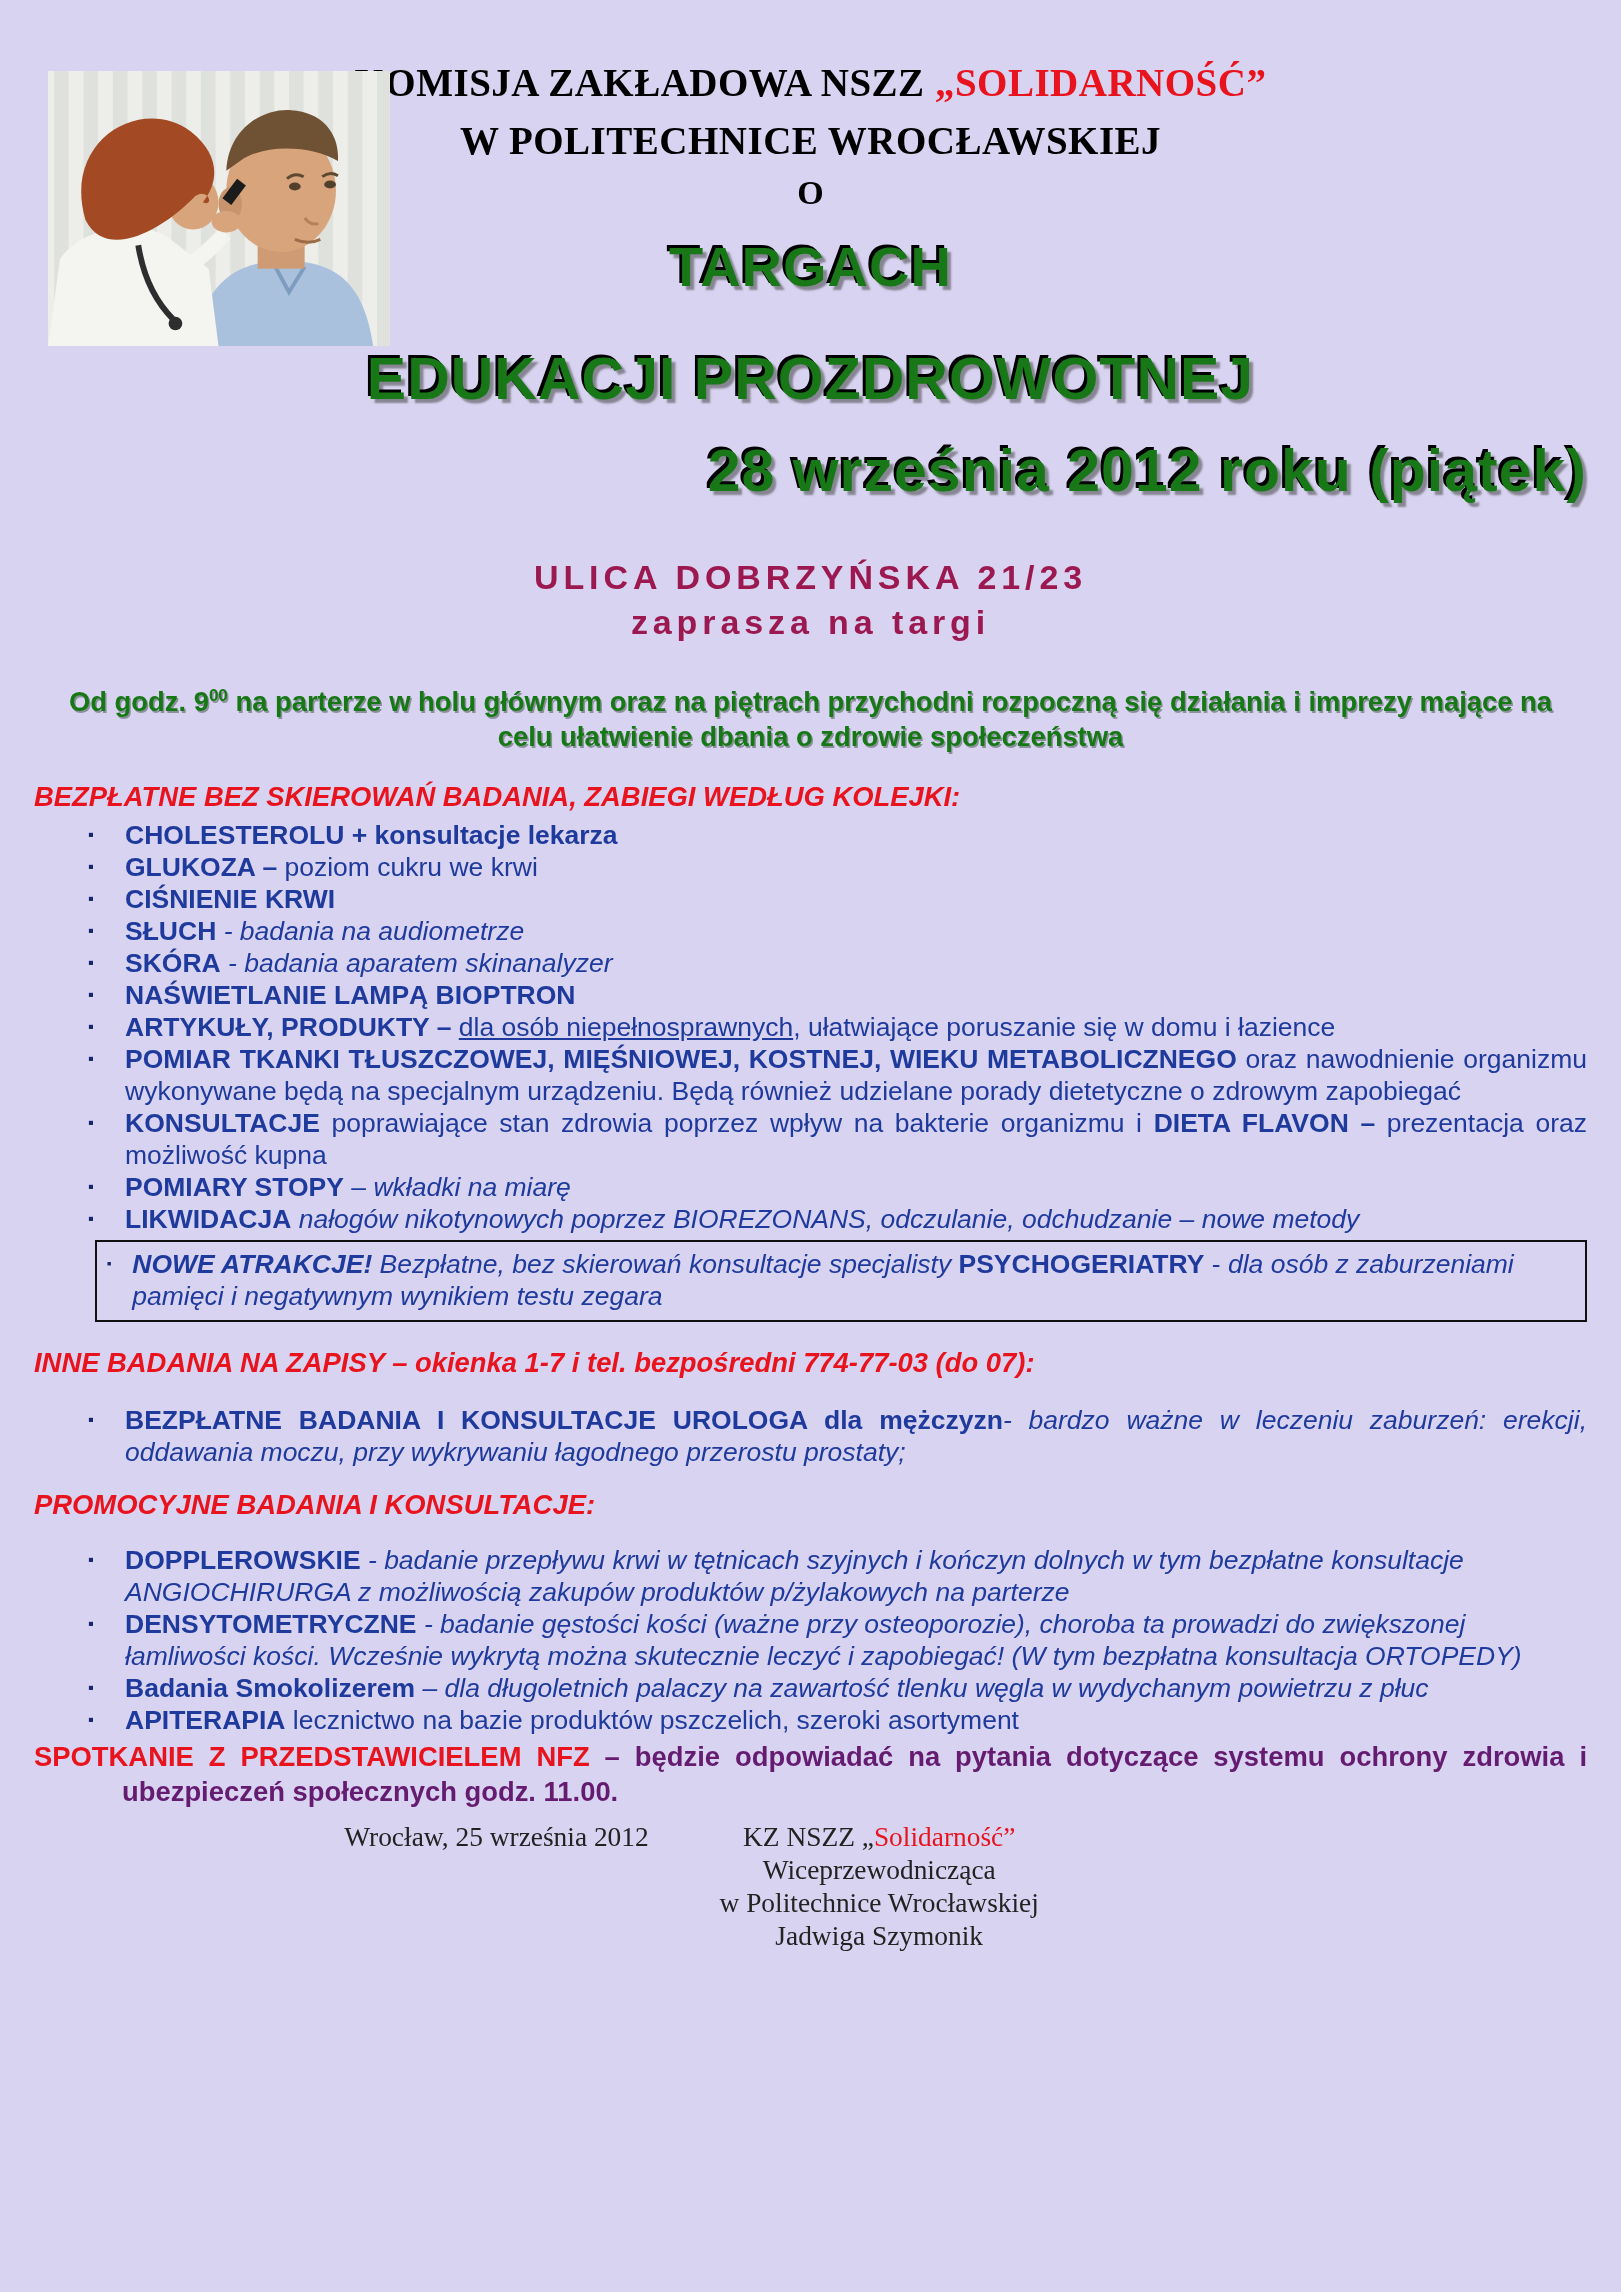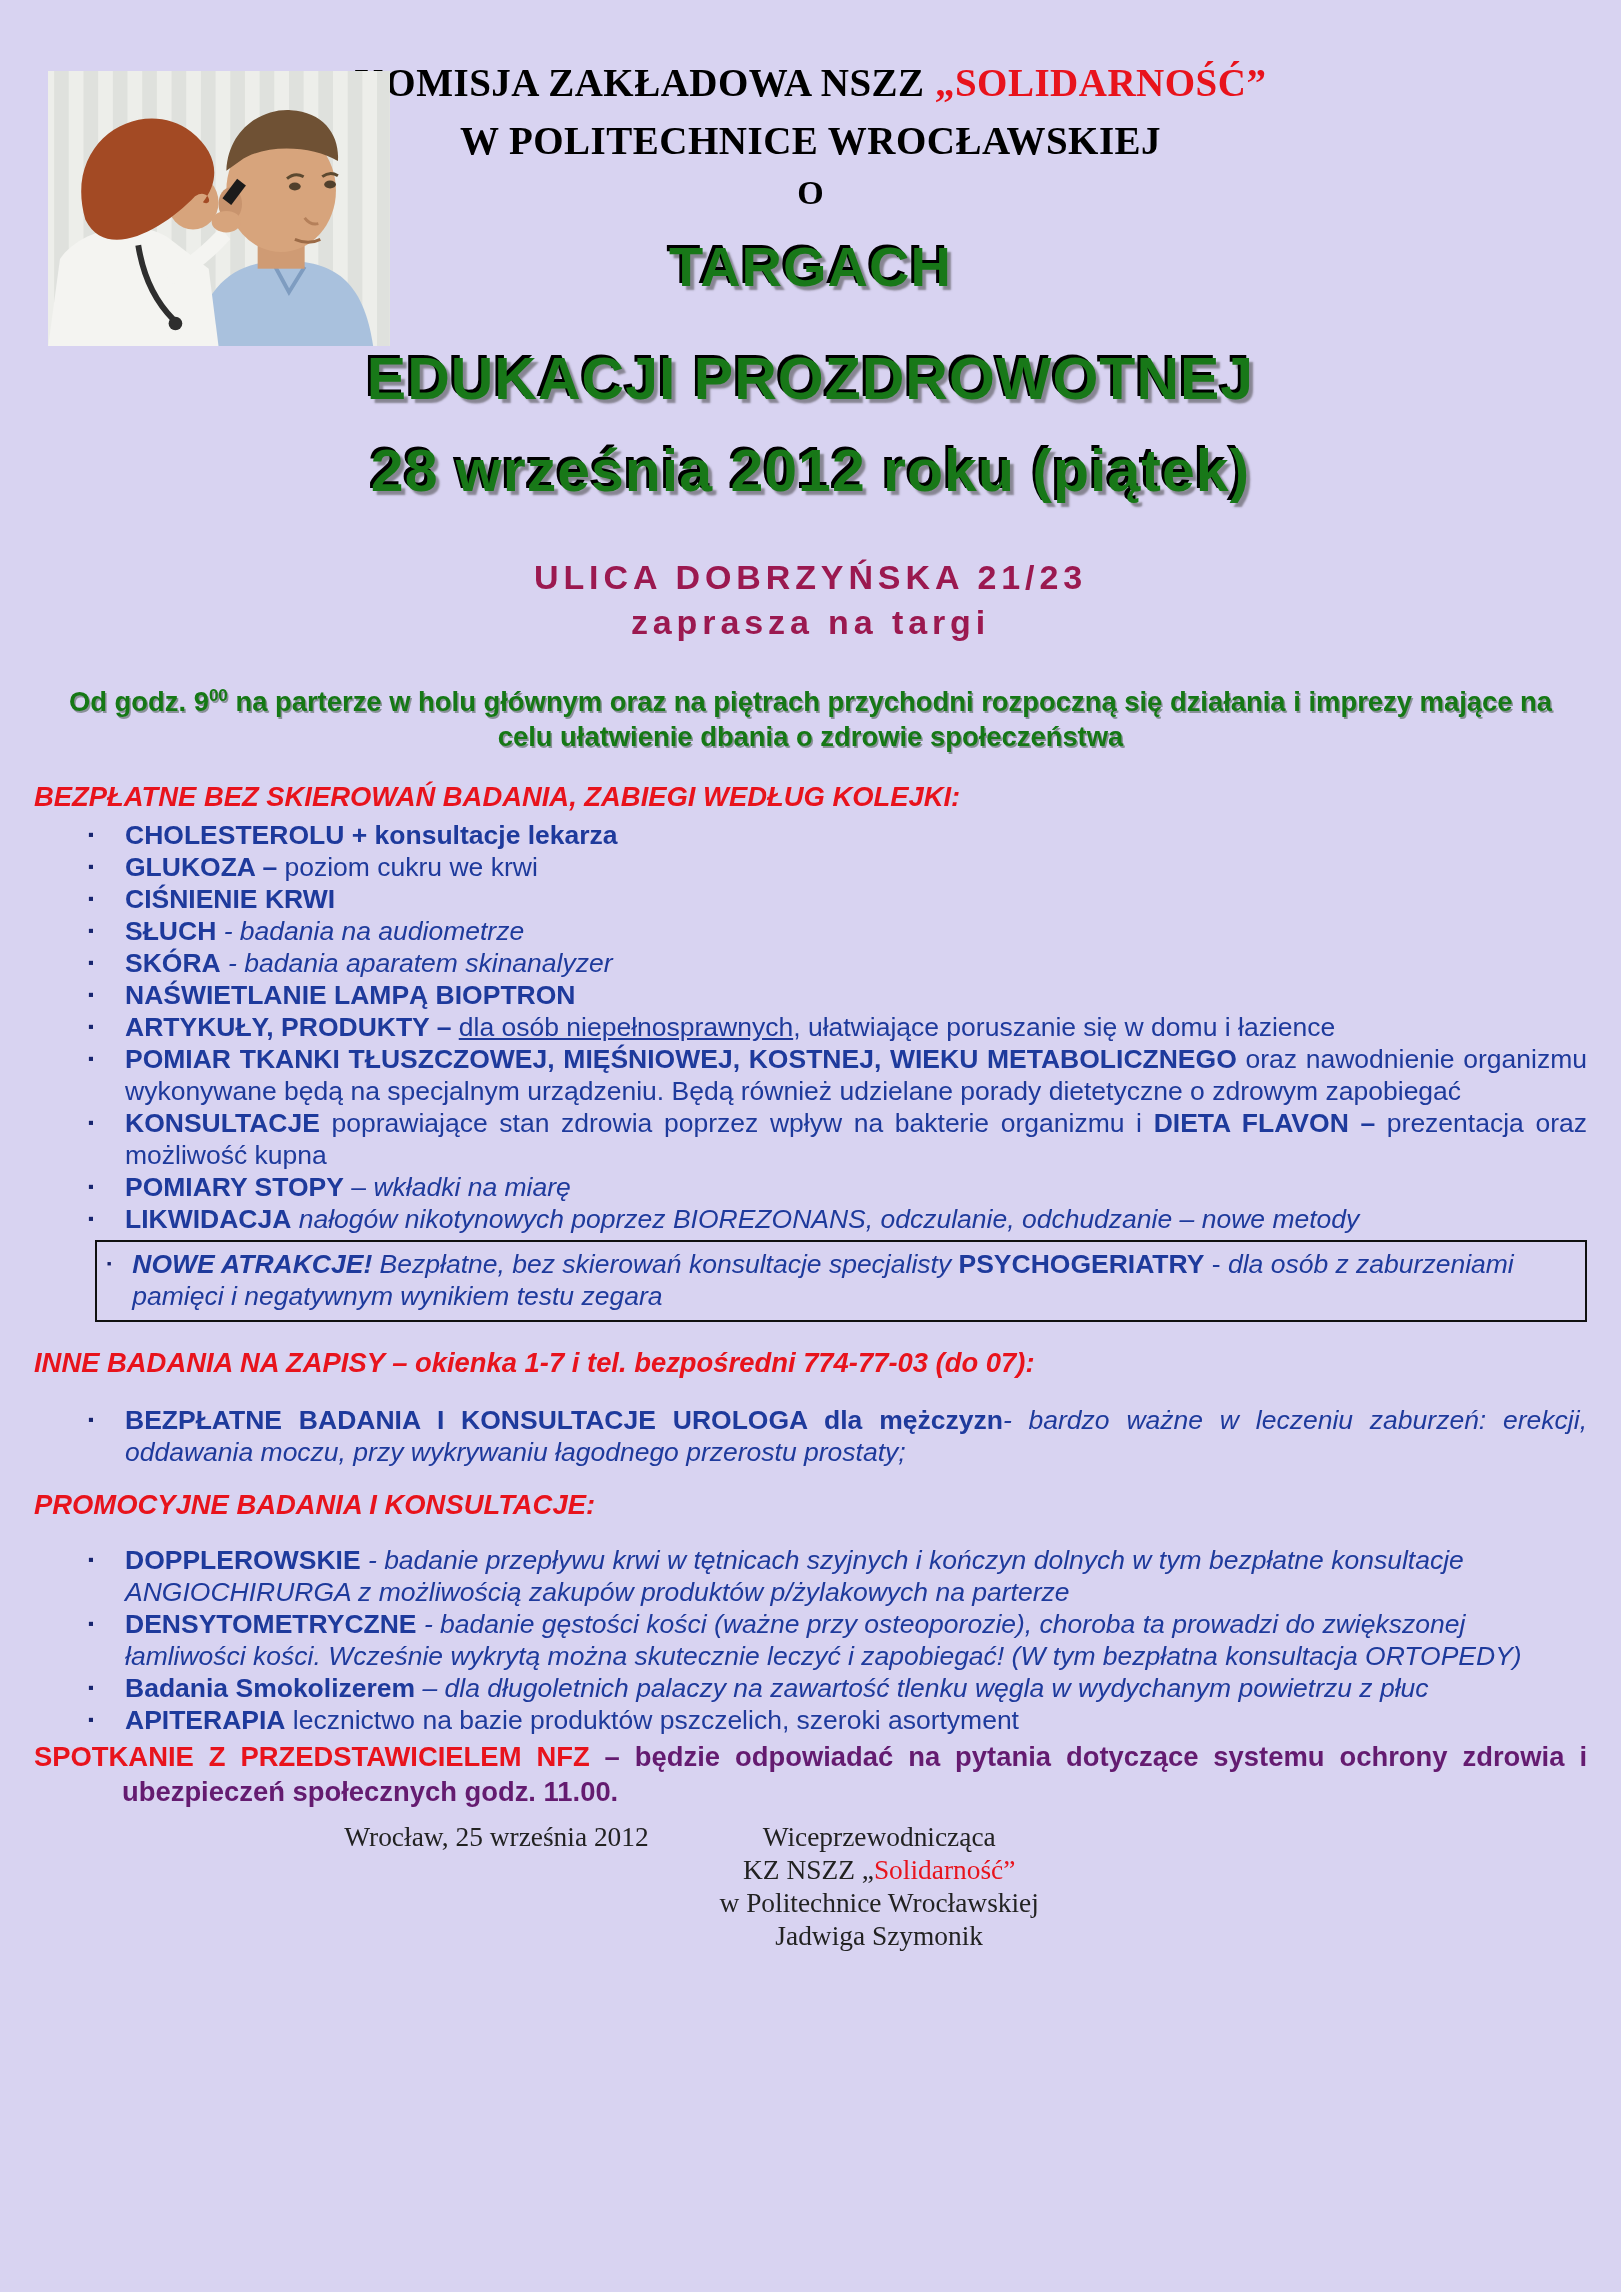--- a/index.html
+++ b/index.html
@@ -26,21 +26,21 @@
   .hdr-l4{font-size:34px;line-height:45px;}
   .hdr .red{color:#e8131c;}
   
   .gtitle{
     text-align:center;font-weight:bold;color:#187818;
     text-shadow:-2.9px -2.9px 0 #000, 3.9px 3.9px 2px rgba(70,70,70,.55);
     letter-spacing:1px;
   }
   .gtitle.t1{margin-top:19.6px;font-size:56px;line-height:63px;}
   .gtitle.t2{margin-top:49px;font-size:59px;line-height:65px;}
-  .gtitle.t3{margin-top:27.4px;font-size:59px;line-height:65px;}
+  .gtitle.t3{margin-top:27.4px;font-size:59px;line-height:65px;text-align:right;}
   
   .venue{margin-top:51px;text-align:center;color:#9b1950;font-weight:bold;}
   .venue div{font-size:34px;line-height:45px;letter-spacing:4.9px;}
   
   .intro{
     margin:33px auto 0 auto;max-width:1490px;text-align:center;
     color:#157815;font-weight:bold;font-size:27.4px;line-height:35px;
     text-shadow:1.5px 1.5px 0 rgba(20,45,20,.4);
   }
   .intro sup{font-size:.62em;}
@@ -229,21 +229,21 @@
         <span class="blt">▪</span>
         <div class="txt"><span class="b">APITERAPIA</span><span> lecznictwo na bazie produktów pszczelich, szeroki asortyment</span></div>
       </li>
     </ul>
 
   <div class="meeting"><span class="b red">SPOTKANIE Z PRZEDSTAWICIELEM NFZ</span><span class="b purple"> – będzie odpowiadać na pytania dotyczące systemu ochrony zdrowia i ubezpieczeń społecznych godz. 11.00.</span></div>
 
   <div class="footer">
     <div class="place">Wrocław, 25 września 2012</div>
     <div class="sig">
+      <div><span>KZ NSZZ „</span><span class="red">Solidarność”</span></div>
       <div>Wiceprzewodnicząca</div>
-      <div><span>KZ NSZZ „</span><span class="red">Solidarność”</span></div>
       <div>w Politechnice Wrocławskiej</div>
       <div>Jadwiga Szymonik</div>
     </div>
   </div>
 
 </div>
 
 
 </body></html>

